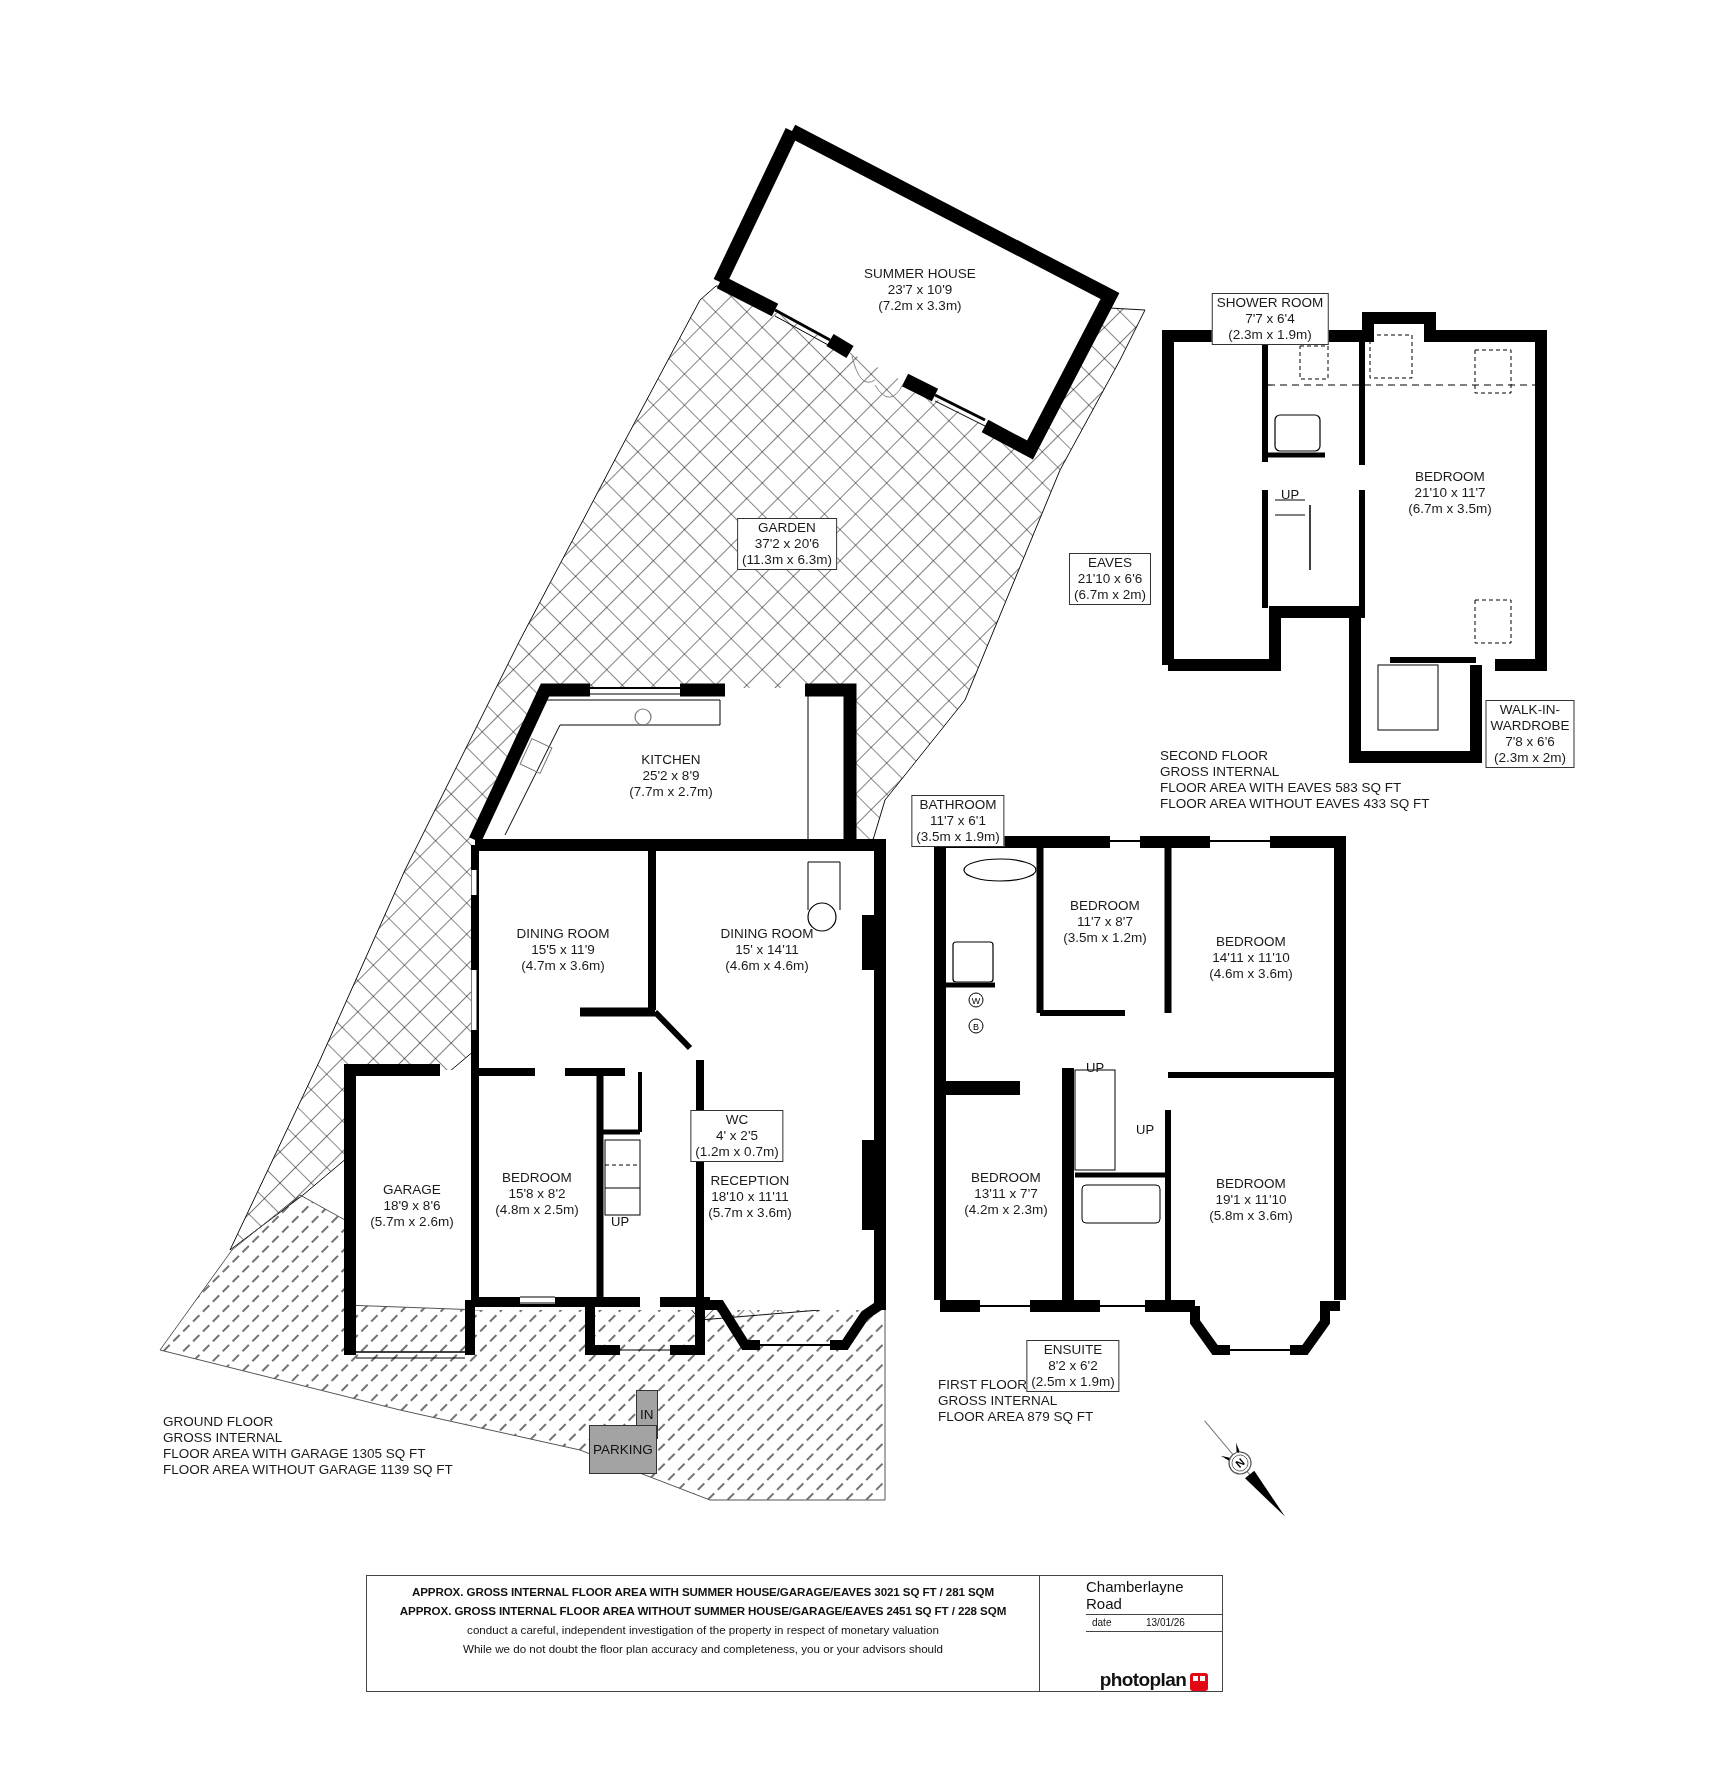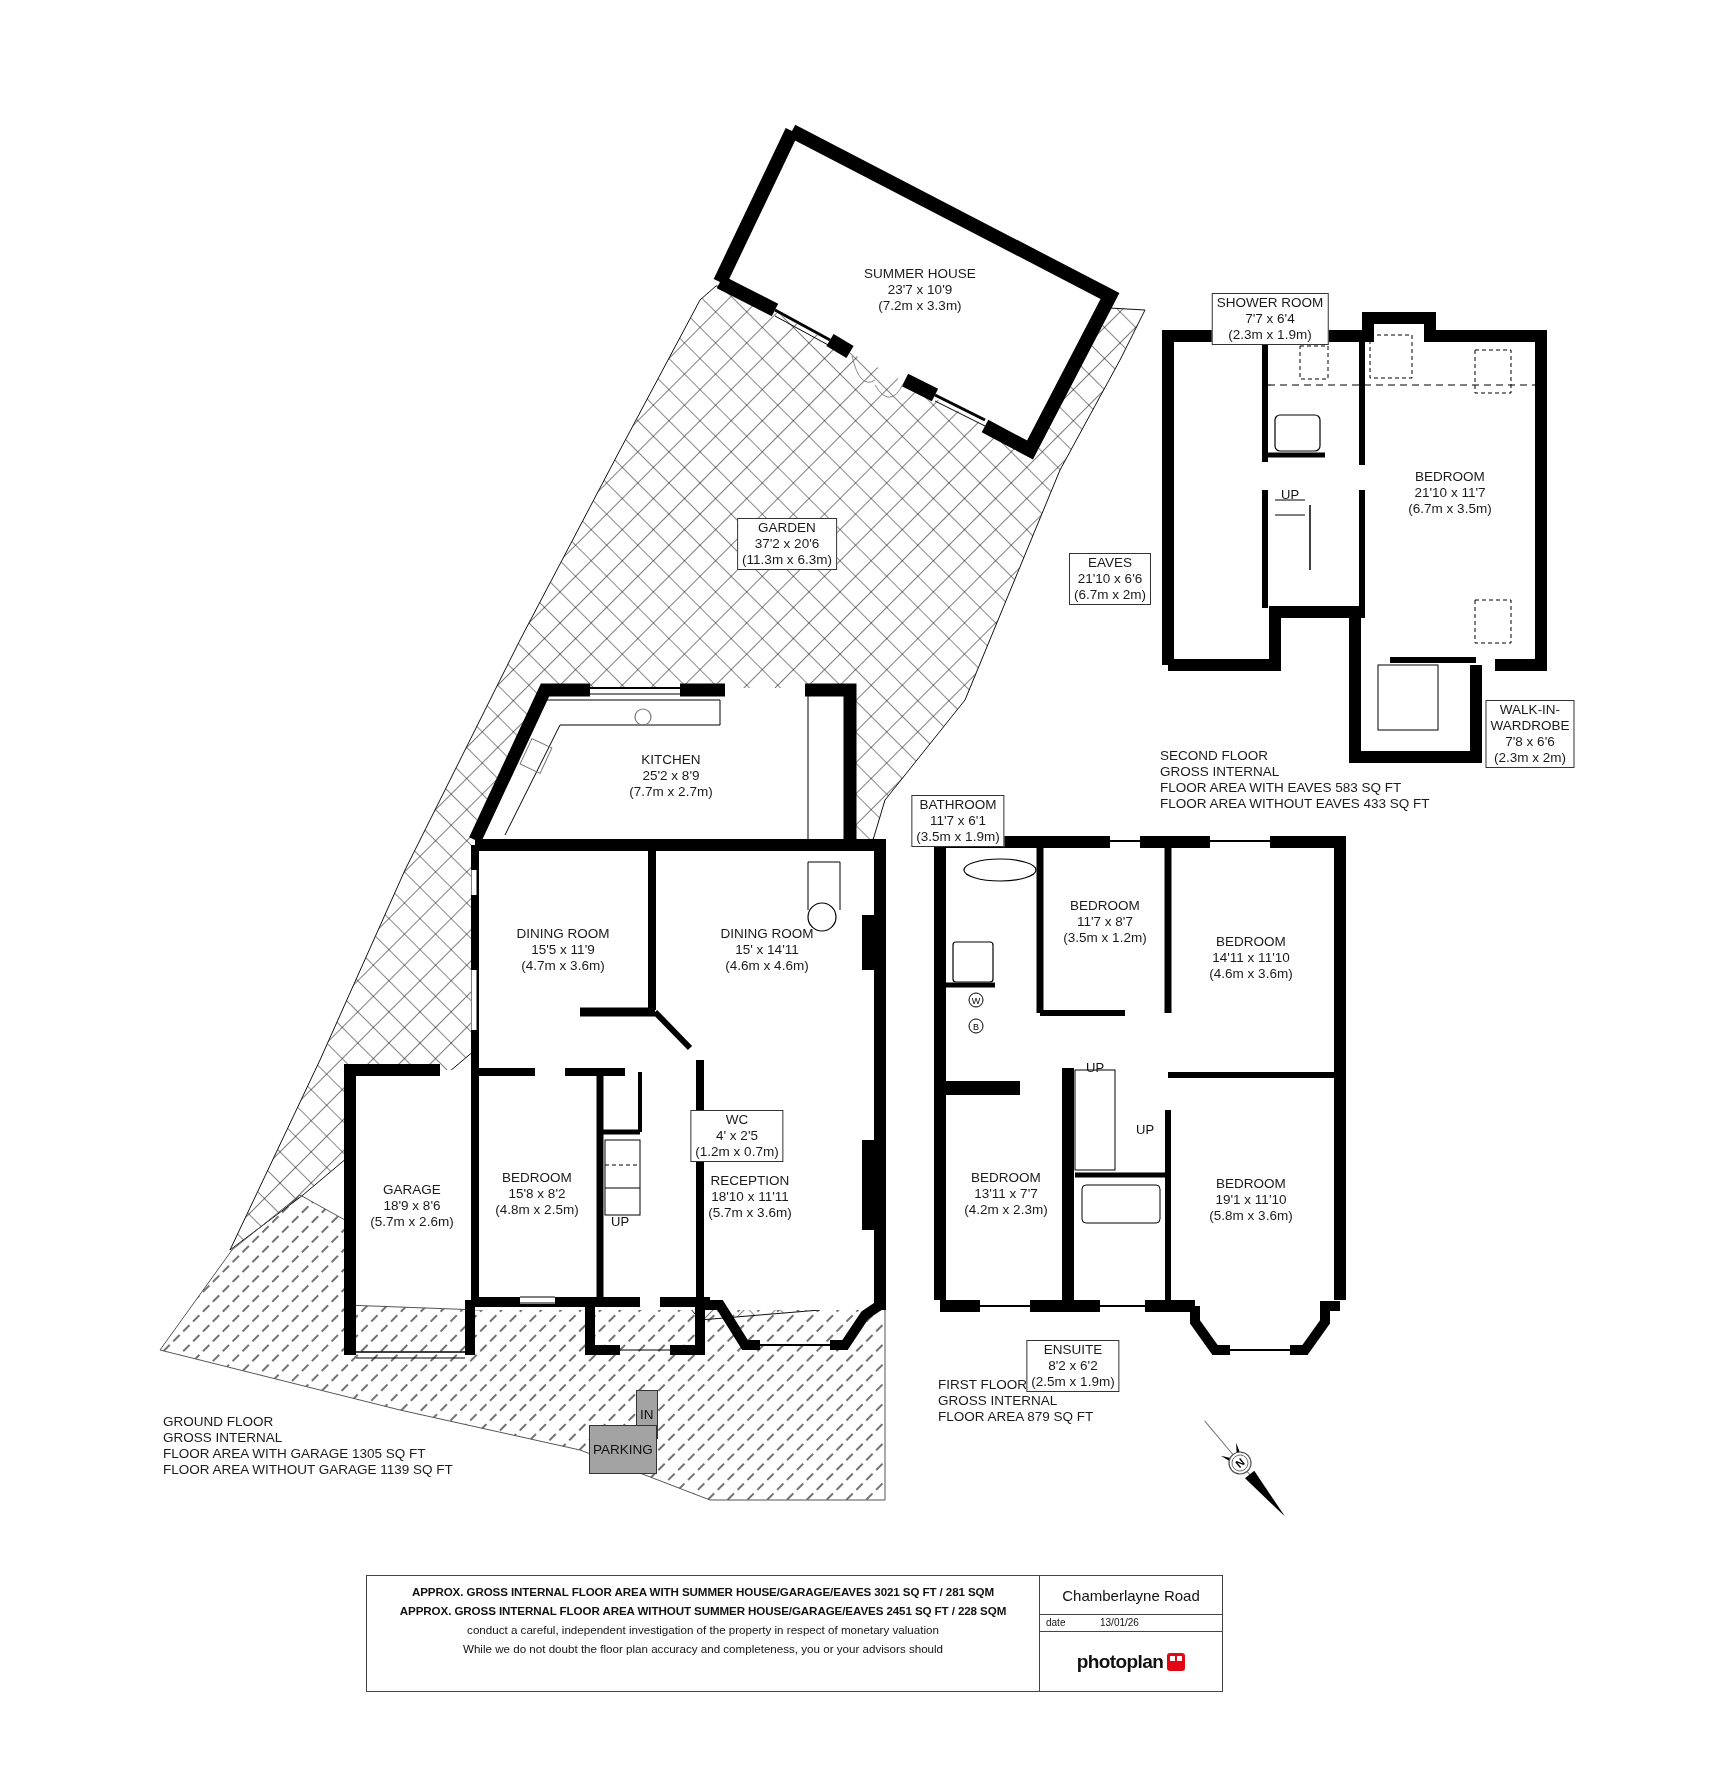--- a/index.html
+++ b/index.html
@@ -9,33 +9,33 @@
   .lbl { position:absolute; text-align:center; font-size:13.5px; line-height:16px;
          color:#1a1a1a; white-space:nowrap; transform:translateX(-50%); }
   .lbl.boxed { border:1px solid #333; background:#fff; padding:1px 4px;margin-top:20px; }
   .lbl span { display:block; }
   .note { position:absolute; font-size:13.5px; line-height:16px; color:#1a1a1a; white-space:nowrap; }
   .note span { display:block; }
   .tag { position:absolute; font-size:13.5px; border:1px solid #333; background:#a3a3a3;
          padding:16px 3px; line-height:15px; }
   .uplbl { position:absolute; font-size:13px; }
   #footer { position:absolute; left:366px; top:1575px; width:855px; height:115px;
-            border:1.5px solid #444; display:flex; }
+            border:1.5px solid #444; display:flex;gap:46px; }
   #footer .left { width:672px; border-right:1.5px solid #444; text-align:center;
                   font-family:"Liberation Sans", sans-serif; font-size:11.6px;
                   line-height:19px; padding-top:6px; }
   #footer .left .b { font-weight:bold; letter-spacing:-0.1px; }
   #footer .right { flex:1; display:flex; flex-direction:column; }
   #footer .addr { height:38px; border-bottom:1.5px solid #444; font-size:15px;
                   display:flex; align-items:center; justify-content:center; }
   #footer .date { height:16px; border-bottom:1.5px solid #444; font-size:10px;
                   position:relative; }
   #footer .date .k { position:absolute; left:6px; top:2px; }
   #footer .date .v { position:absolute; left:60px; top:2px; }
-  #footer .logo { flex:1; display:flex; align-items:center; justify-content:center; gap:4px; }
+  #footer .logo { flex:1; display:flex; align-items:flex-end; justify-content:center; gap:4px; }
   #footer .logo .word { font-weight:bold; font-size:19px; letter-spacing:-0.6px; }
   #footer .logo .mark { width:18px; height:18px; background:#e30613; border-radius:3px; position:relative; }
   #footer .logo .mark::before, #footer .logo .mark::after { content:""; position:absolute; top:3px;
         width:5px; height:5px; background:#fff; }
   #footer .logo .mark::before { left:3px; } #footer .logo .mark::after { right:3px; }
 </style>
 </head>
 <body>
 
 <svg id="plan" viewBox="0 0 1710 1783" xmlns="http://www.w3.org/2000/svg">

